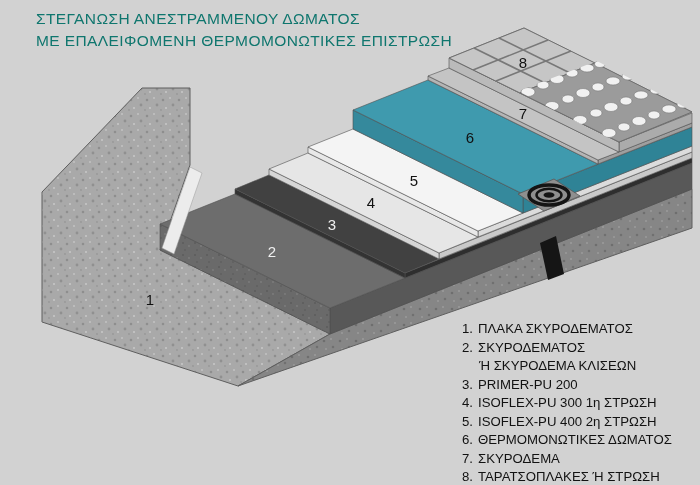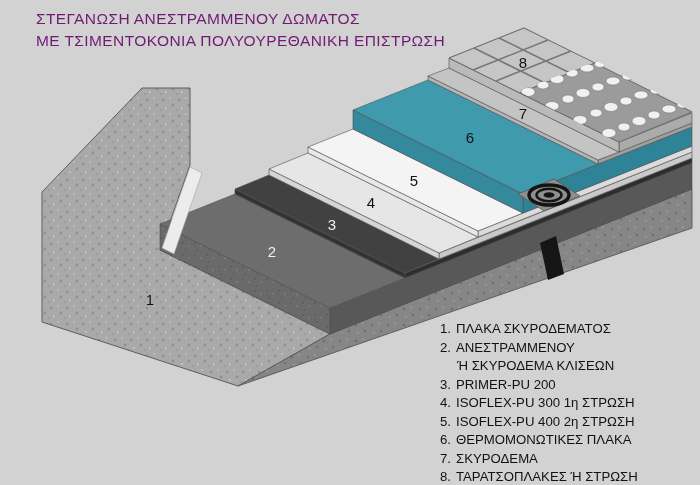--- a/index.html
+++ b/index.html
@@ -4,24 +4,24 @@
 <style>
   html,body{margin:0;padding:0;background:#bbb;}
   .stage{
     position:relative;width:700px;height:485px;overflow:hidden;
     background:#d2d2d2;font-family:"Liberation Sans",sans-serif;
   }
   svg.scene{position:absolute;left:0;top:0;width:700px;height:485px;}
   .title{
     position:absolute;left:36px;top:8px;
     font-size:15.5px;line-height:22px;letter-spacing:.4px;
-    color:#701a75;font-weight:400;
+    color:#0f766e;font-weight:400;
   }
   .legend{
-    position:absolute;left:440px;top:320px;
+    position:absolute;left:462px;top:320px;
     font-size:13.2px;line-height:18.5px;color:#121212;
   }
   .lrow{white-space:nowrap;}
   .lnum{display:inline-block;min-width:16px;}
   .lcont{padding-left:17px;white-space:nowrap;}
   svg text{font-family:"Liberation Sans",sans-serif;font-size:15px;fill:#111;}
   svg text.num-light{fill:#f0f0f0;}
 </style>
 </head>
 <body>
@@ -154,42 +154,42 @@
       <text x="371" y="208">4</text>
       <text x="414" y="186">5</text>
       <text x="470" y="143">6</text>
       <text x="523" y="119">7</text>
       <text x="523" y="68">8</text>
     </g>
   </svg>
 
   <div class="title">
     <div>ΣΤΕΓΑΝΩΣΗ ΑΝΕΣΤΡΑΜΜΕΝΟΥ ΔΩΜΑΤΟΣ</div>
-    <div>ΜΕ ΤΣΙΜΕΝΤΟΚΟΝΙΑ ΠΟΛΥΟΥΡΕΘΑΝΙΚΗ ΕΠΙΣΤΡΩΣΗ</div>
+    <div>ΜΕ ΕΠΑΛΕΙΦΟΜΕΝΗ ΘΕΡΜΟΜΟΝΩΤΙΚΕΣ ΕΠΙΣΤΡΩΣΗ</div>
   </div>
 
   <div class="legend">
     <div class="lrow">
       <span class="lnum">1.</span><span>ΠΛΑΚΑ ΣΚΥΡΟΔΕΜΑΤΟΣ</span>
     </div>
     <div class="lrow">
-      <span class="lnum">2.</span><span>ΑΝΕΣΤΡΑΜΜΕΝΟΥ</span>
+      <span class="lnum">2.</span><span>ΣΚΥΡΟΔΕΜΑΤΟΣ</span>
     </div>
     <div class="lcont">Ή ΣΚΥΡΟΔΕΜΑ ΚΛΙΣΕΩΝ</div>
     <div class="lrow">
       <span class="lnum">3.</span><span>PRIMER-PU 200</span>
     </div>
     <div class="lrow">
       <span class="lnum">4.</span><span>ISOFLEX-PU 300 1η ΣΤΡΩΣΗ</span>
     </div>
     <div class="lrow">
       <span class="lnum">5.</span><span>ISOFLEX-PU 400 2η ΣΤΡΩΣΗ</span>
     </div>
     <div class="lrow">
-      <span class="lnum">6.</span><span>ΘΕΡΜΟΜΟΝΩΤΙΚΕΣ ΠΛΑΚΑ</span>
+      <span class="lnum">6.</span><span>ΘΕΡΜΟΜΟΝΩΤΙΚΕΣ ΔΩΜΑΤΟΣ</span>
     </div>
     <div class="lrow">
       <span class="lnum">7.</span><span>ΣΚΥΡΟΔΕΜΑ</span>
     </div>
     <div class="lrow">
       <span class="lnum">8.</span><span>ΤΑΡΑΤΣΟΠΛΑΚΕΣ Ή ΣΤΡΩΣΗ</span>
     </div>
   </div>
 
 </div>

